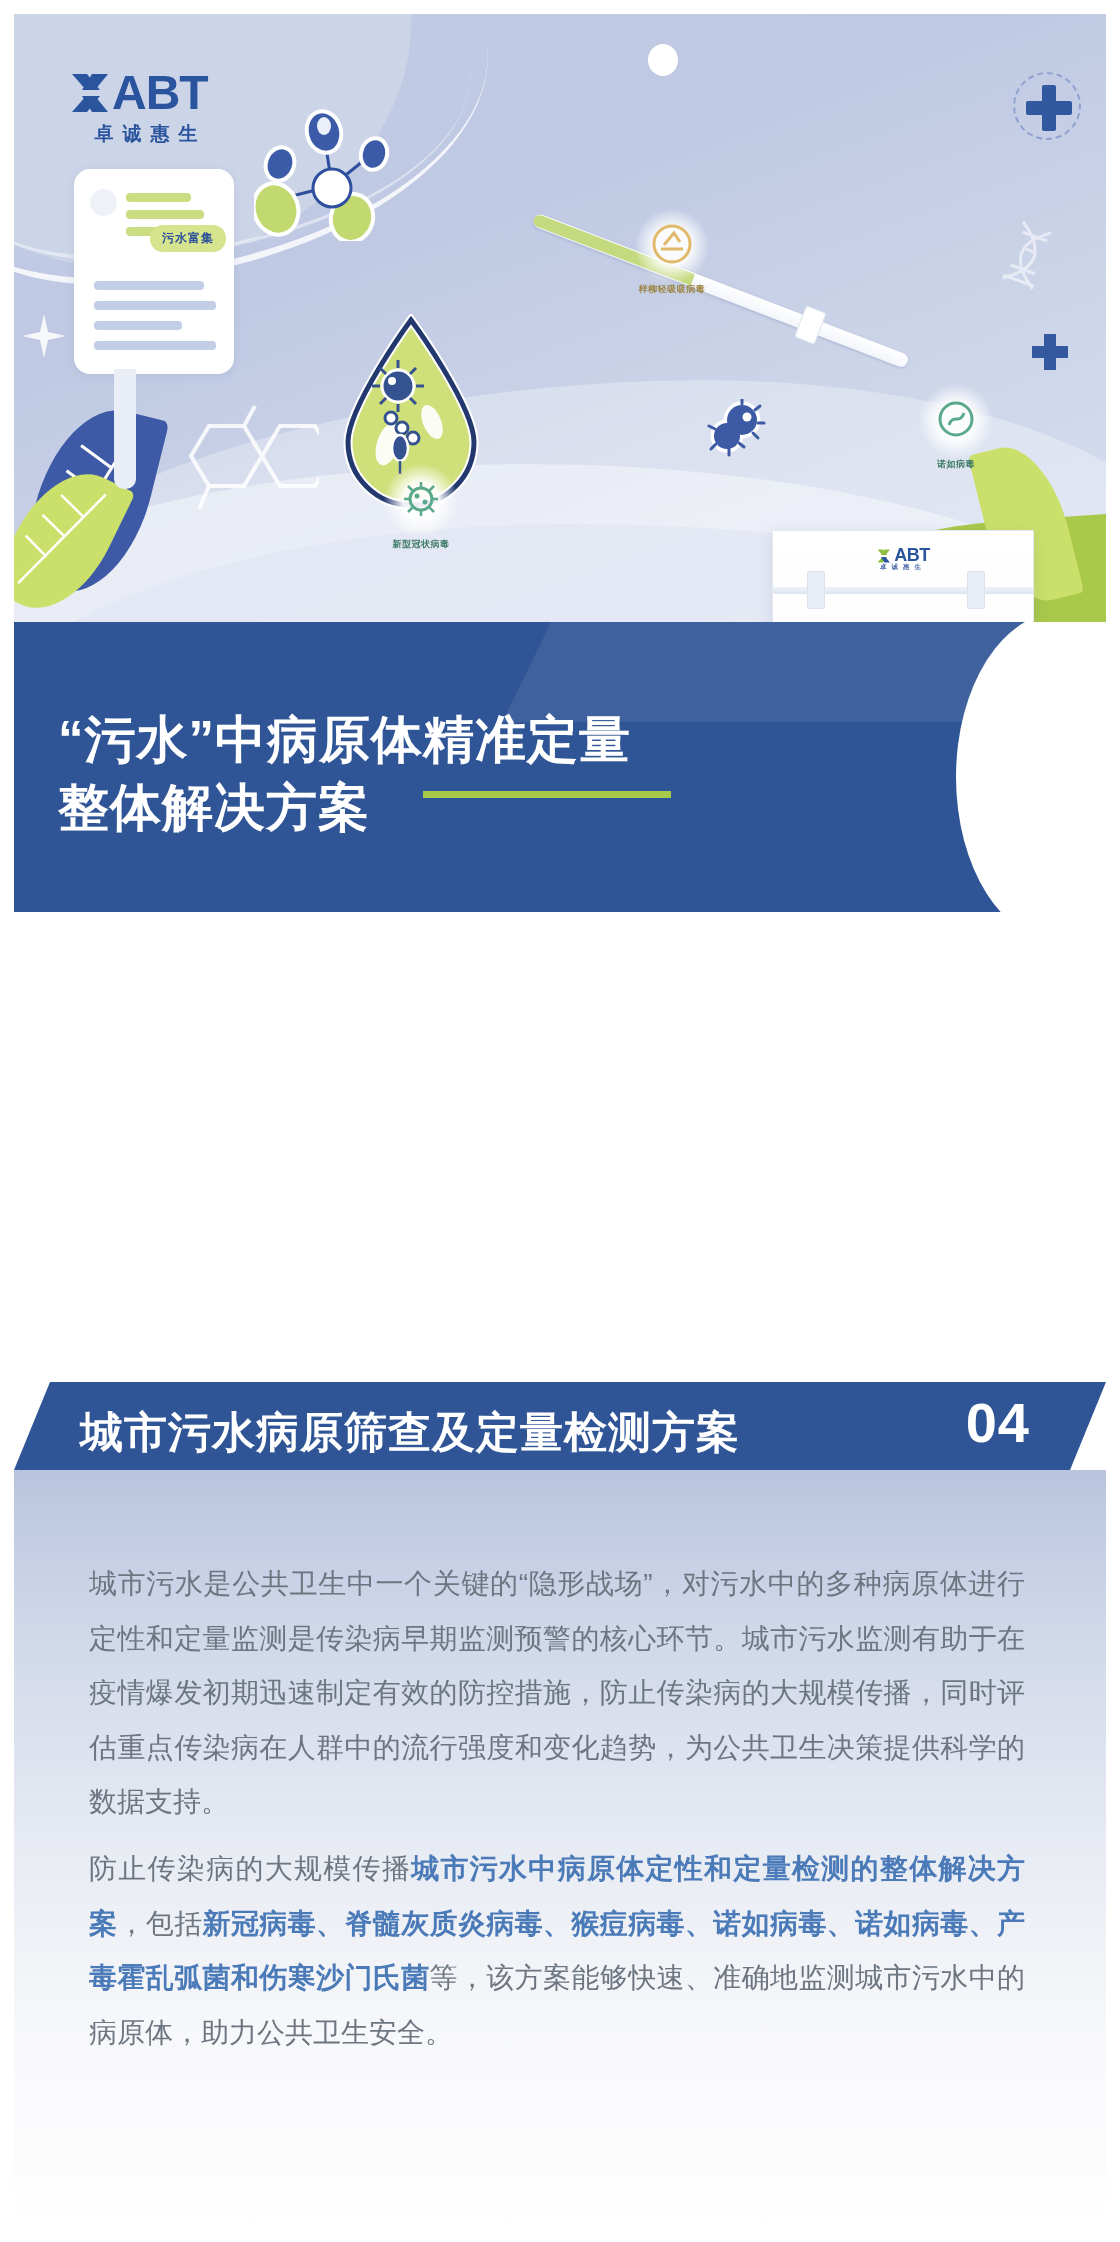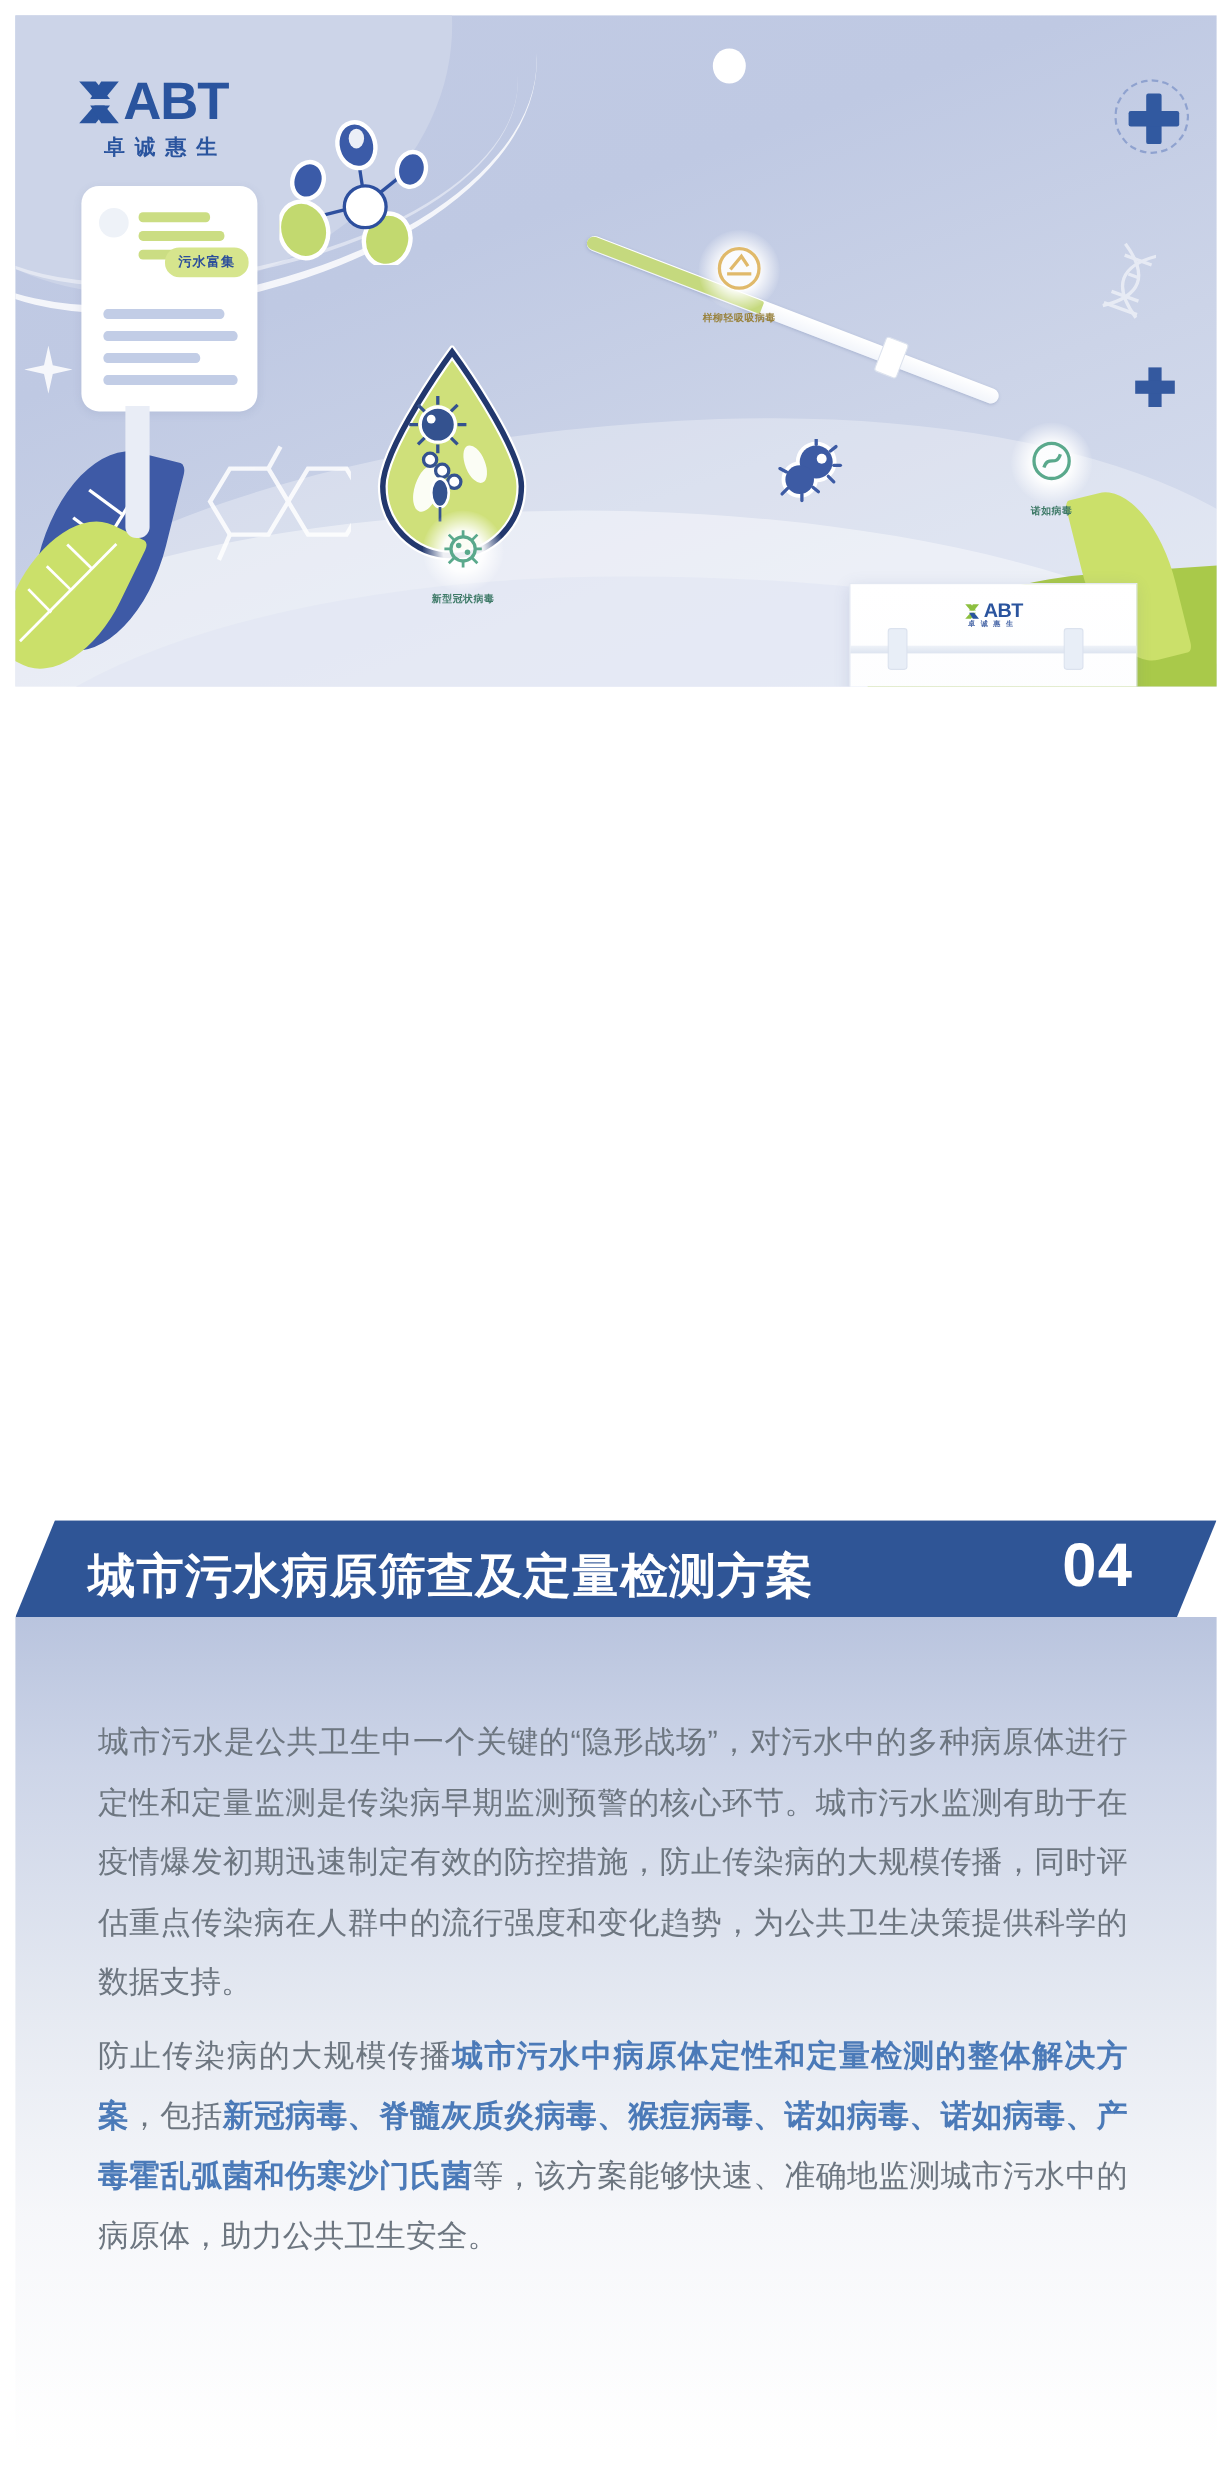--- a/index.html
+++ b/index.html
@@ -514,20 +514,31 @@
       </div>
       <div class="device-logo-cn">卓诚惠生</div>
       <div class="device-rail"></div>
       <div class="device-clip l"></div>
       <div class="device-clip r"></div>
 
     </div>
 
   </div>
 
+  <div class="banner">
+    <div class="banner-bg"></div>
+    <div class="banner-diag"></div>
+    <div class="banner-green"></div>
+    <div class="banner-curve"></div>
+    <div class="banner-hl"></div>
+    <div class="banner-title">
+      <span class="ln">“污水”中病原体精准定量</span>
+      <span class="ln">整体解决方案</span>
+    </div>
+  </div>
 
   <div class="sec-header">
     <div class="sec-header-bg"></div>
     <div class="sec-title">城市污水病原筛查及定量检测方案</div>
     <div class="sec-num">04</div>
   </div>
 
   <div class="sec-body">
     <div class="sec-text">
       <p>城市污水是公共卫生中一个关键的“隐形战场”，对污水中的多种病原体进行定性和定量监测是传染病早期监测预警的核心环节。城市污水监测有助于在疫情爆发初期迅速制定有效的防控措施，防止传染病的大规模传播，同时评估重点传染病在人群中的流行强度和变化趋势，为公共卫生决策提供科学的数据支持。</p>

